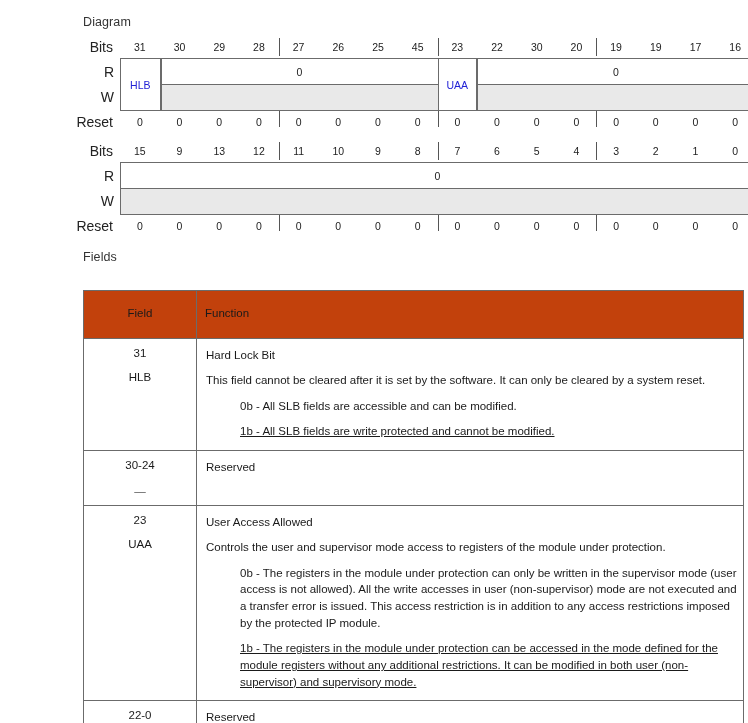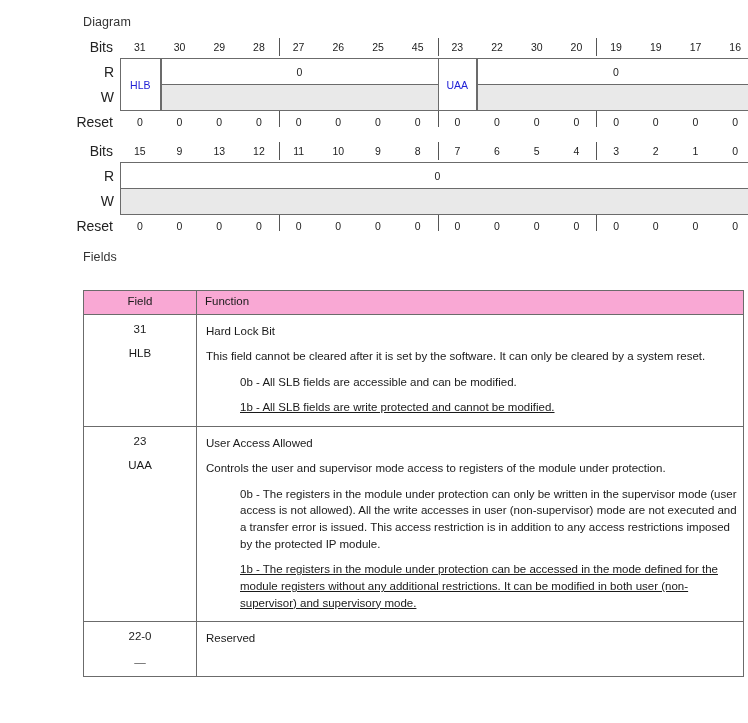--- a/index.html
+++ b/index.html
@@ -57,21 +57,21 @@
   .fields-table{
     position:absolute;left:51px;top:290px;width:661px;
     border-collapse:collapse;border:1px solid #6b6b6b;
     background:#fff;
   }
   .fields-table th,.fields-table td{
     border:1px solid #6b6b6b;vertical-align:top;
     font-size:11.5px;font-weight:normal;color:#1a1a1a;
   }
   .fields-table thead th{
-    background:#f9a8d4;padding:4px 8px;height:15px;
+    background:#c2410c;padding:16px 8px;height:15px;
   }
   .fields-table thead th.c-field{width:96px;text-align:center;}
   .fields-table thead th.c-func{text-align:left;}
   .fields-table td.c-field{
     width:96px;text-align:center;padding:8px 6px;
   }
   .fields-table td.c-func{padding:8px 3px 10px 9px;line-height:1.42;}
   .fields-table td.c-field .fname{margin-top:12px;}
   .fields-table td.c-field .dash{margin-top:14px;color:#555;}
   .c-func p{margin:0 0 9px 0;}
@@ -232,20 +232,29 @@
           </td>
           <td class="c-func">
             <p>Hard Lock Bit</p>
             <p>This field cannot be cleared after it is set by the software. It can only be cleared by a system reset.</p>
             <p class="enum">0b - All SLB fields are accessible and can be modified.</p>
             <p class="enum">1b - All SLB fields are write protected and cannot be modified.</p>
           </td>
         </tr>
         <tr>
           <td class="c-field">
+            <div>30-24</div>
+            <div class="dash">—</div>
+          </td>
+          <td class="c-func">
+            <p>Reserved</p>
+          </td>
+        </tr>
+        <tr>
+          <td class="c-field">
             <div>23</div>
             <div class="fname">UAA</div>
           </td>
           <td class="c-func">
             <p>User Access Allowed</p>
             <p>Controls the user and supervisor mode access to registers of the module under protection.</p>
             <p class="enum">0b - The registers in the module under protection can only be written in the supervisor mode (user access is not allowed). All the write accesses in user (non-supervisor) mode are not executed and a transfer error is issued. This access restriction is in addition to any access restrictions imposed by the protected IP module.</p>
             <p class="enum">1b - The registers in the module under protection can be accessed in the mode defined for the module registers without any additional restrictions. It can be modified in both user (non-supervisor) and supervisory mode.</p>
           </td>
         </tr>

